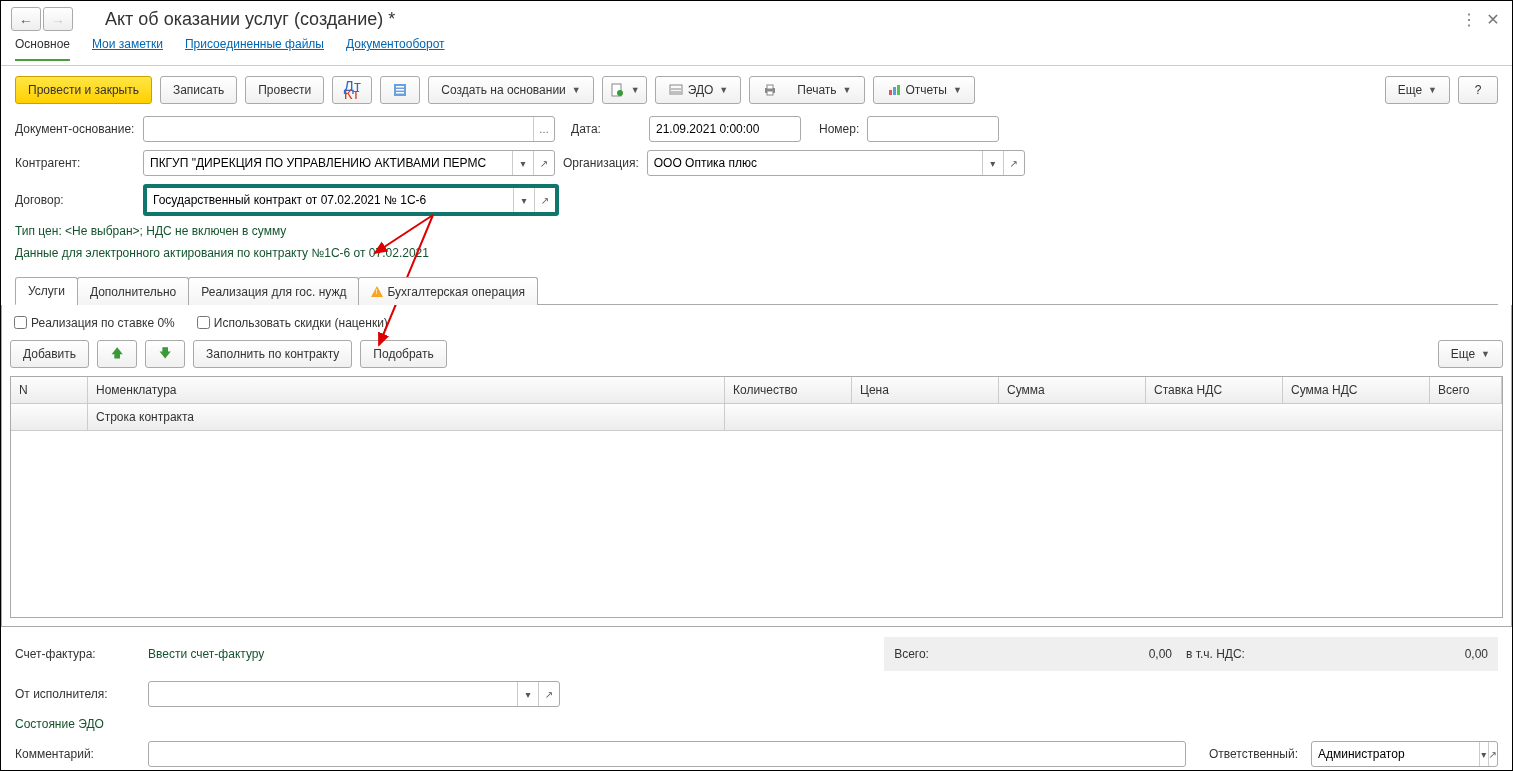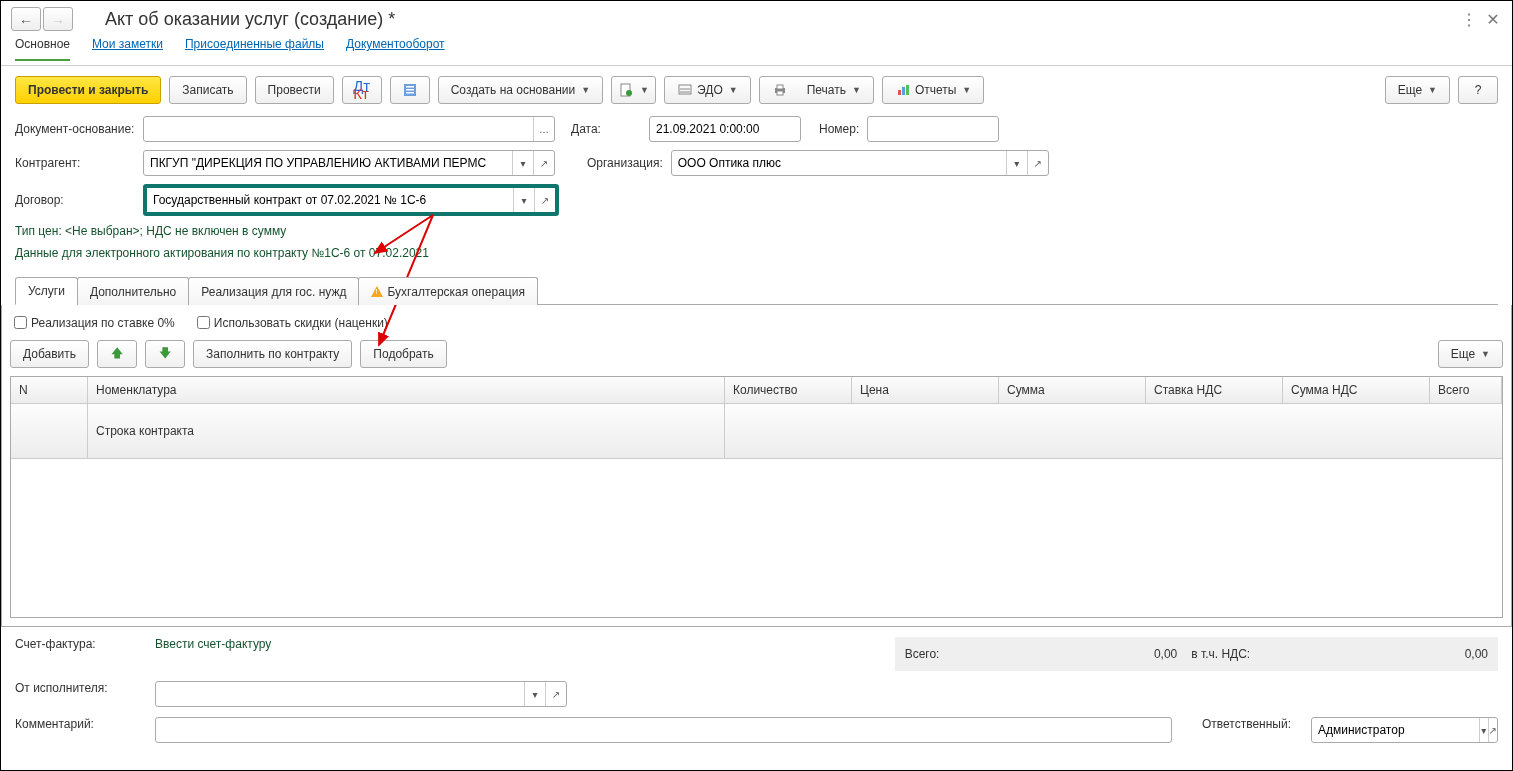--- a/index.html
+++ b/index.html
@@ -9,21 +9,21 @@
 .navbtn.dis{color:#ccc}
 .title{font-size:18px;margin-left:30px;flex:1}
 .winbtn{width:18px;height:18px;display:flex;align-items:center;justify-content:center;cursor:pointer;color:#777;margin-left:6px;font-size:16px}
 
 .subnav{padding:0 14px;border-bottom:1px solid #ccc;display:flex;gap:22px;height:28px;align-items:flex-start}
 .subnav .item{color:#0066b3;cursor:pointer;padding-bottom:8px;border-bottom:2px solid transparent;text-decoration:underline}
 .subnav .item.active{color:#333;border-bottom:2px solid #4b9e3d;text-decoration:none}
 
 .toolbar{display:flex;align-items:center;gap:8px;padding:10px 14px;flex-wrap:wrap}
 .btn{height:26px;border:1px solid #aaa;background:linear-gradient(#fff,#f0f0f0);border-radius:3px;padding:0 12px;display:flex;align-items:center;cursor:pointer;font-size:12px;color:#333}
-.btn.yellow{background:linear-gradient(#ffe644,#ffd000);border-color:#caa200;font-weight:bold}
+.btn.yellow{background:linear-gradient(#ffe644,#ffd000);border-color:#caa200;font-weight:normal}
 .btn.icon{padding:0 6px;min-width:26px;justify-content:center}
 .btn .dd{margin-left:6px;font-size:9px;color:#555}
 .toolbar .spacer{flex:1}
 
 .form{padding:2px 14px}
 .row{display:flex;align-items:center;margin-bottom:8px;gap:8px}
 .lbl{width:120px}
 .combo{display:flex;align-items:center;border:1px solid #aaa;border-radius:3px;height:24px;background:#fff;overflow:hidden}
 .combo.hl{border:4px solid #0f766e}
 .combo input{border:none;flex:1;padding:0 6px;font-size:12px;outline:none;height:22px;background:transparent}
@@ -36,25 +36,25 @@
 .tab.active{background:#fff;border-bottom:1px solid #fff}
 .panel{margin:0 0;border:1px solid #aaa;border-top:none;padding:8px}
 .cb{display:flex;align-items:center;margin-right:18px;cursor:pointer}
 .cb input{margin-right:4px}
 .tblrow{display:flex;align-items:center;gap:8px;margin-top:8px}
 
 .grid{margin-top:8px;border:1px solid #aaa;height:240px;display:flex;flex-direction:column}
 .gh{display:flex;background:linear-gradient(#fdfdfd,#ececec);flex-shrink:0}
 .gh>div{padding:6px 8px;border-right:1px solid #ccc;border-bottom:1px solid #ccc}
 .gh2{display:flex;background:linear-gradient(#fdfdfd,#ececec);border-bottom:1px solid #ccc;flex-shrink:0}
-.gh2>div{padding:20px 8px;border-right:1px solid #ccc}
+.gh2>div{padding:6px 8px;border-right:1px solid #ccc}
 .gbody{flex:1;background:#fff}
 
 .footer{padding:10px 14px}
-.frow{display:flex;gap:20px;margin-bottom:10px}
+.frow{display:flex;align-items:center;gap:13px;margin-bottom:10px}
 .totals{flex:1;display:flex;align-items:center;background:#efefef;height:26px;padding:4px 10px}
 .totals .sp{flex:1}
 
 svg.ic{width:16px;height:16px}
 .warn{display:inline-block;width:0;height:0;border-left:6px solid transparent;border-right:6px solid transparent;border-bottom:11px solid #f5a623;position:relative}
 .warn::after{content:"!";position:absolute;left:-2px;top:1px;font-size:8px;color:#fff}
 
 .arrow-svg{position:absolute;left:370px;top:212px;pointer-events:none}
 </style>
 </head>
@@ -151,21 +151,21 @@
         <input value="" style="">
       </div>
   </div>
   <div class="row">
     <span class="lbl">Контрагент:</span>
     <div class="combo" style="width:410px">
         <input value="ПКГУП &quot;ДИРЕКЦИЯ ПО УПРАВЛЕНИЮ АКТИВАМИ ПЕРМС" style="">
         <span class="cbtn">▾</span>
         <span class="cbtn">↗</span>
       </div>
-    <span style="margin-left:24px">Организация:</span>
+    <span style="margin-left:0">Организация:</span>
     <div class="combo" style="width:376px">
         <input value="ООО Оптика плюс" style="">
         <span class="cbtn">▾</span>
         <span class="cbtn">↗</span>
       </div>
   </div>
   <div class="row">
     <span class="lbl">Договор:</span>
     <div class="combo hl" style="width:408px">
         <input value="Государственный контракт от 07.02.2021 № 1С-6" style="">
@@ -261,20 +261,23 @@
   </div>
   <div class="frow">
     <span class="lbl">От исполнителя:</span>
     <div class="combo" style="width:410px">
         <input style="">
         <span class="cbtn">▾</span>
         <span class="cbtn">↗</span>
       </div>
   </div>
   <div class="frow">
+      <span class="link ddash">Состояние ЭДО</span>
+    </div>
+  <div class="frow">
     <span class="lbl">Комментарий:</span>
     <div class="combo" style="flex:1">
         <input style="">
       </div>
     <span style="margin-left:10px">Ответственный:</span>
     <div class="combo" style="width:185px">
         <input value="Администратор" style="">
         <span class="cbtn">▾</span>
         <span class="cbtn">↗</span>
       </div>

